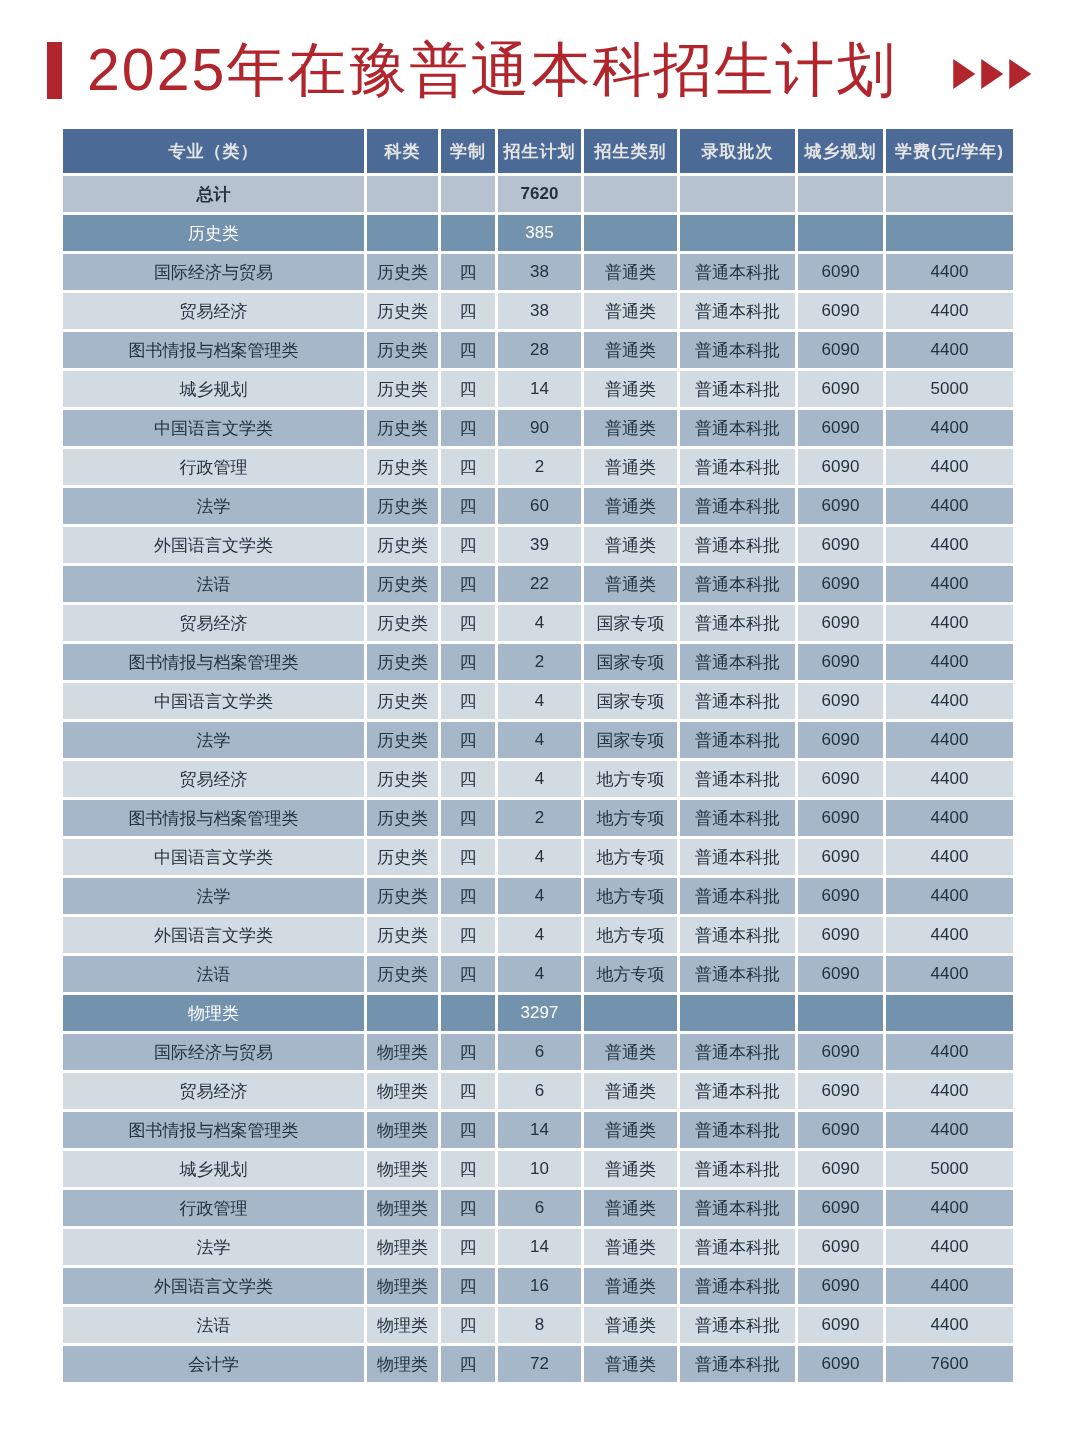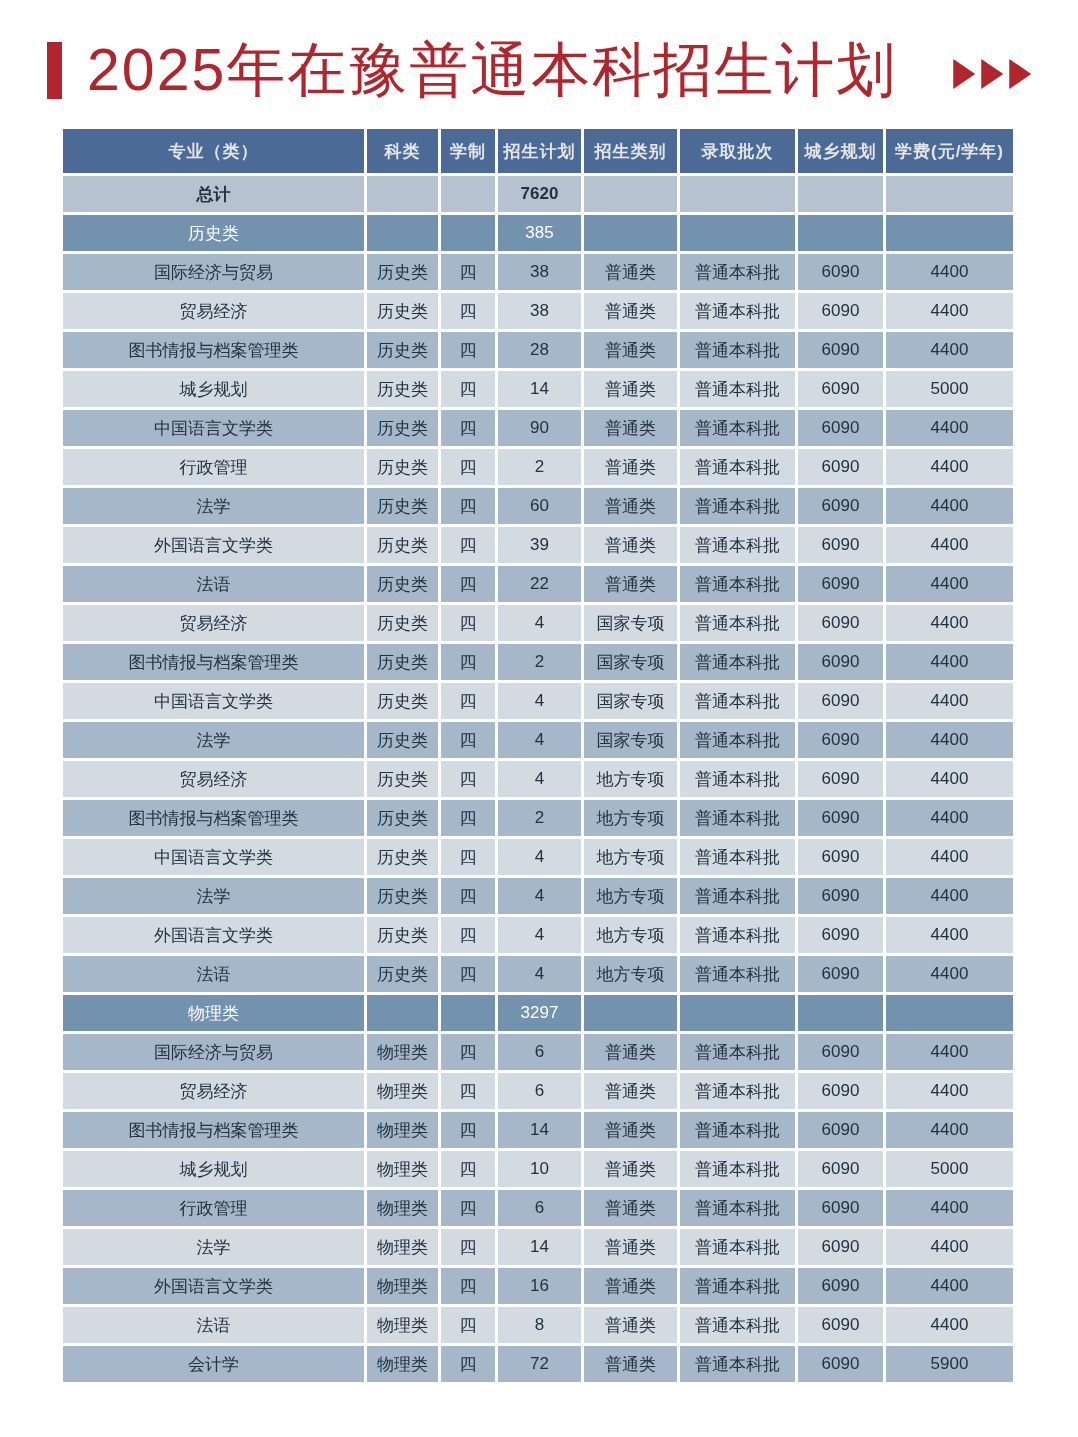--- a/index.html
+++ b/index.html
@@ -396,18 +396,18 @@
           <td>4400</td>
         </tr>
         <tr class="dark">
           <td>会计学</td>
           <td>物理类</td>
           <td>四</td>
           <td>72</td>
           <td>普通类</td>
           <td>普通本科批</td>
           <td>6090</td>
-          <td>5900</td>
+          <td>7600</td>
         </tr>
       </tbody>
   </table>
 
 </div>
 
 </body></html>

